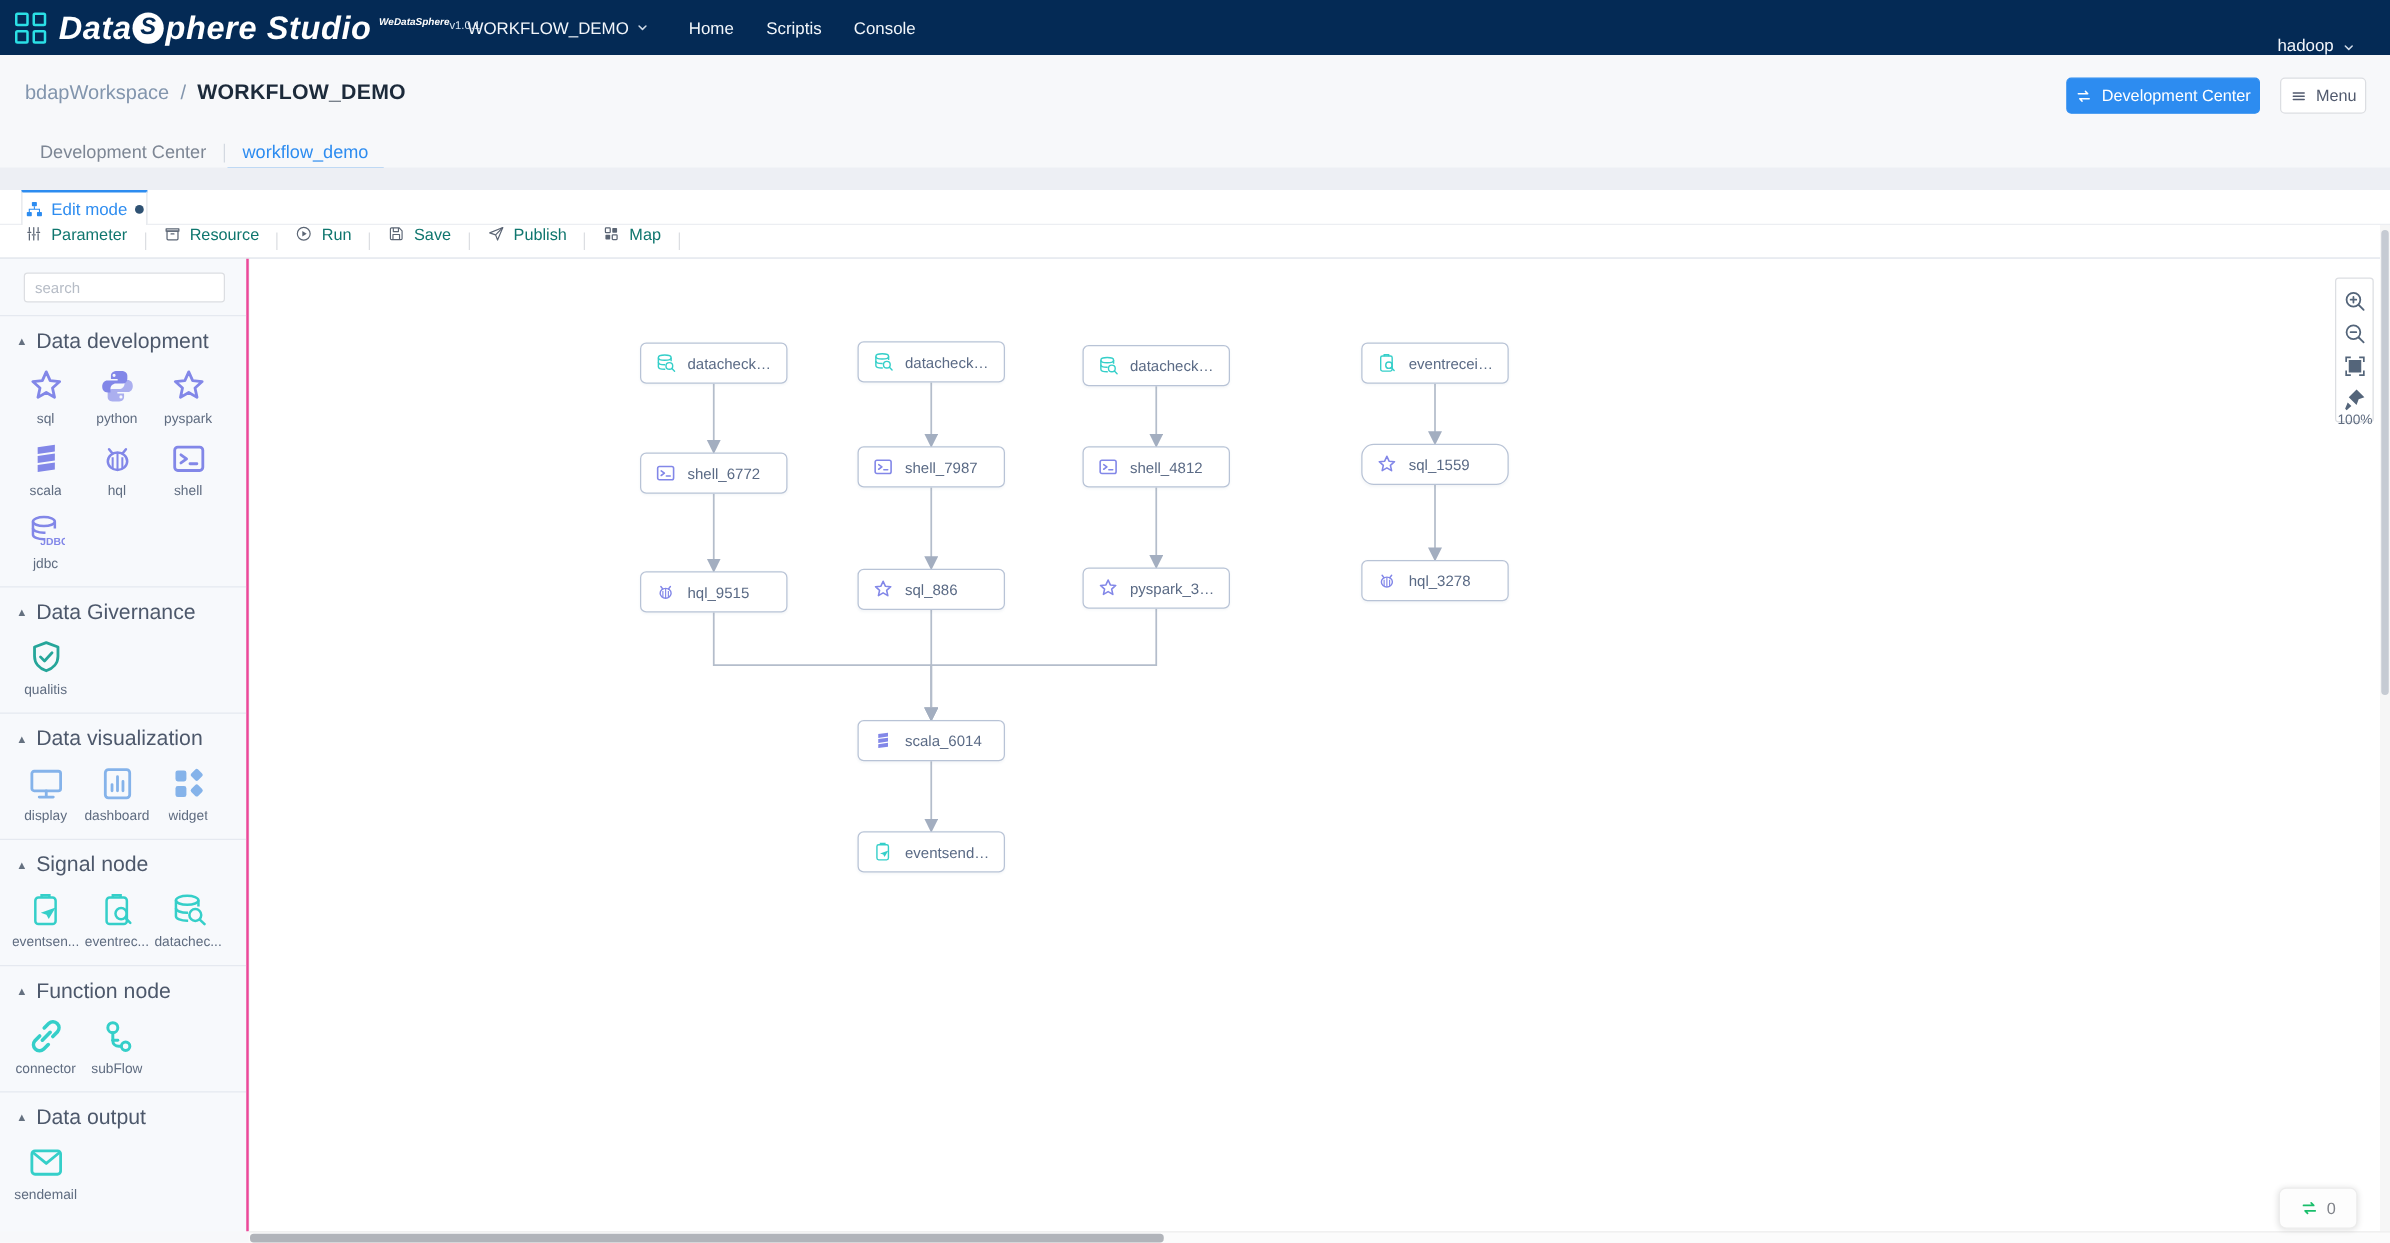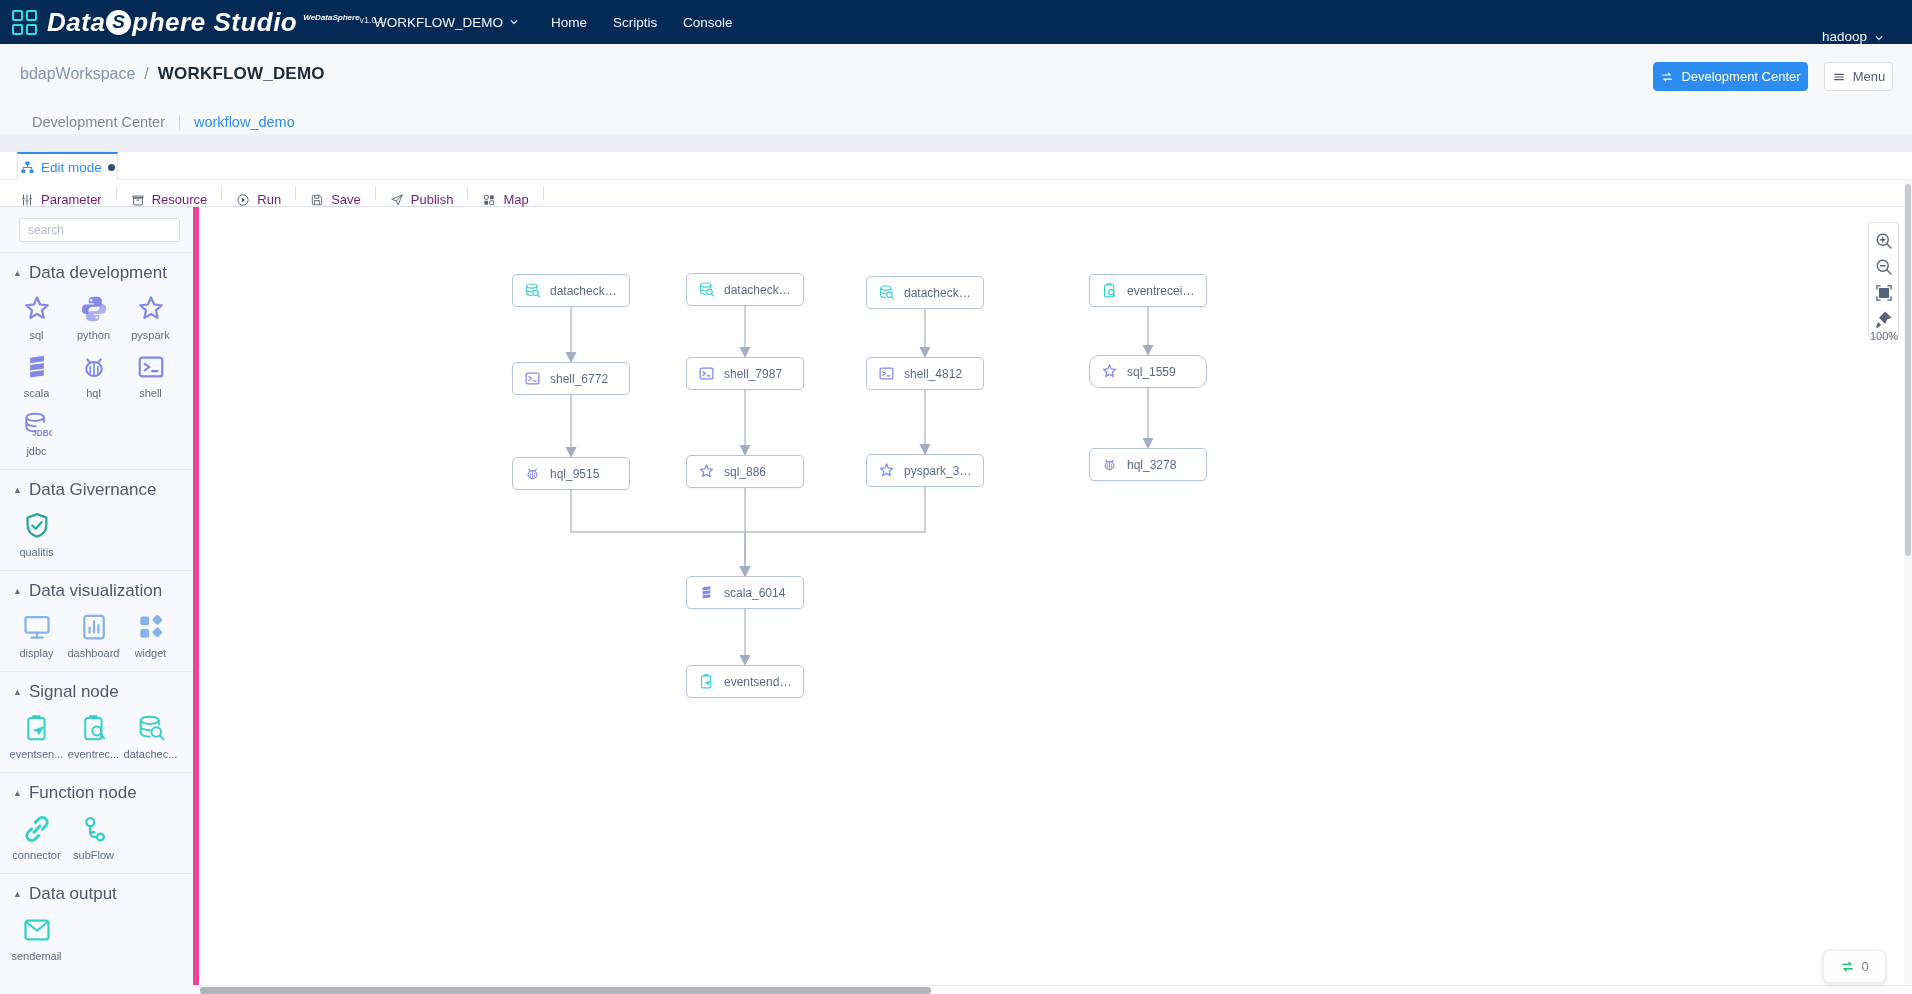--- a/index.html
+++ b/index.html
@@ -43,28 +43,28 @@
   
   #edit-strip { position:absolute; left:0; top:152px; width:1912px; height:28px; background:#fff; border-bottom:1px solid #eceef2; }
   #edit-tab { position:absolute; left:17px; top:0; width:101px; height:28px; background:#fff; border-top:2px solid #2d8cf0; border-left:1px solid #e2e5ea; border-right:1px solid #e2e5ea; display:flex; align-items:center; justify-content:center; gap:6px; cursor:pointer; }
   #edit-tab .eicon { width:15px; height:15px; color:#2d8cf0; }
   #edit-tab .eicon svg { width:100%; height:100%; }
   #edit-tab .elabel { color:#2d8cf0; font-size:13.5px; }
   #edit-tab .dot { width:7px; height:7px; border-radius:50%; background:#2f5273; }
 
   
   #toolbar { position:absolute; left:0; top:180px; width:1912px; height:27px; background:#fff; border-bottom:1px solid #d8dde6; display:flex; align-items:center; padding-left:6px; }
-  .tb-item { display:flex; align-items:flex-end; gap:7px; padding:0 14px; height:27px; cursor:pointer; color:#701a75; }
+  .tb-item { display:flex; align-items:flex-start; gap:7px; padding:0 14px; height:27px; cursor:pointer; color:#0f766e; }
   .tb-icon { width:14px; height:14px; display:inline-flex; color:#5b6574; }
   .tb-icon svg { width:100%; height:100%; }
   .tb-label { font-size:13px; }
   .tb-sep { width:1px; height:14px; background:#dcdee2; }
 
   
-  #sidebar { position:absolute; left:0; top:207px; width:199px; height:778px; background:#f7f9fc; border-right:6px solid #ec4899; overflow:hidden; }
+  #sidebar { position:absolute; left:0; top:207px; width:199px; height:778px; background:#f7f9fc; border-right:2px solid #ec4899; overflow:hidden; }
   #search-wrap { padding:11px 19px 10px 19px; }
   #search-input { width:161px; height:24px; border:1px solid #dcdee2; border-radius:3px; background:#fff; font-size:12px; color:#515a6e; padding:0 8px; outline:none; font-family:"Liberation Sans",sans-serif; }
   #search-input::placeholder { color:#b6bcc6; }
   .section { border-top:1px solid #e5e9f0; padding:8px 0 6px 0; }
   .sec-head { display:flex; align-items:center; gap:7px; padding:2px 0 6px 13px; cursor:pointer; }
   .sec-caret { font-size:9px; color:#657180; }
   .sec-title { font-size:17px; color:#4d586b; }
   .pal-grid { display:flex; flex-wrap:wrap; padding-left:8px; }
   .pal-item { width:57px; display:flex; flex-direction:column; align-items:center; padding:5px 0 6px 0; cursor:grab; }
   .pal-icon { width:30px; height:30px; }

